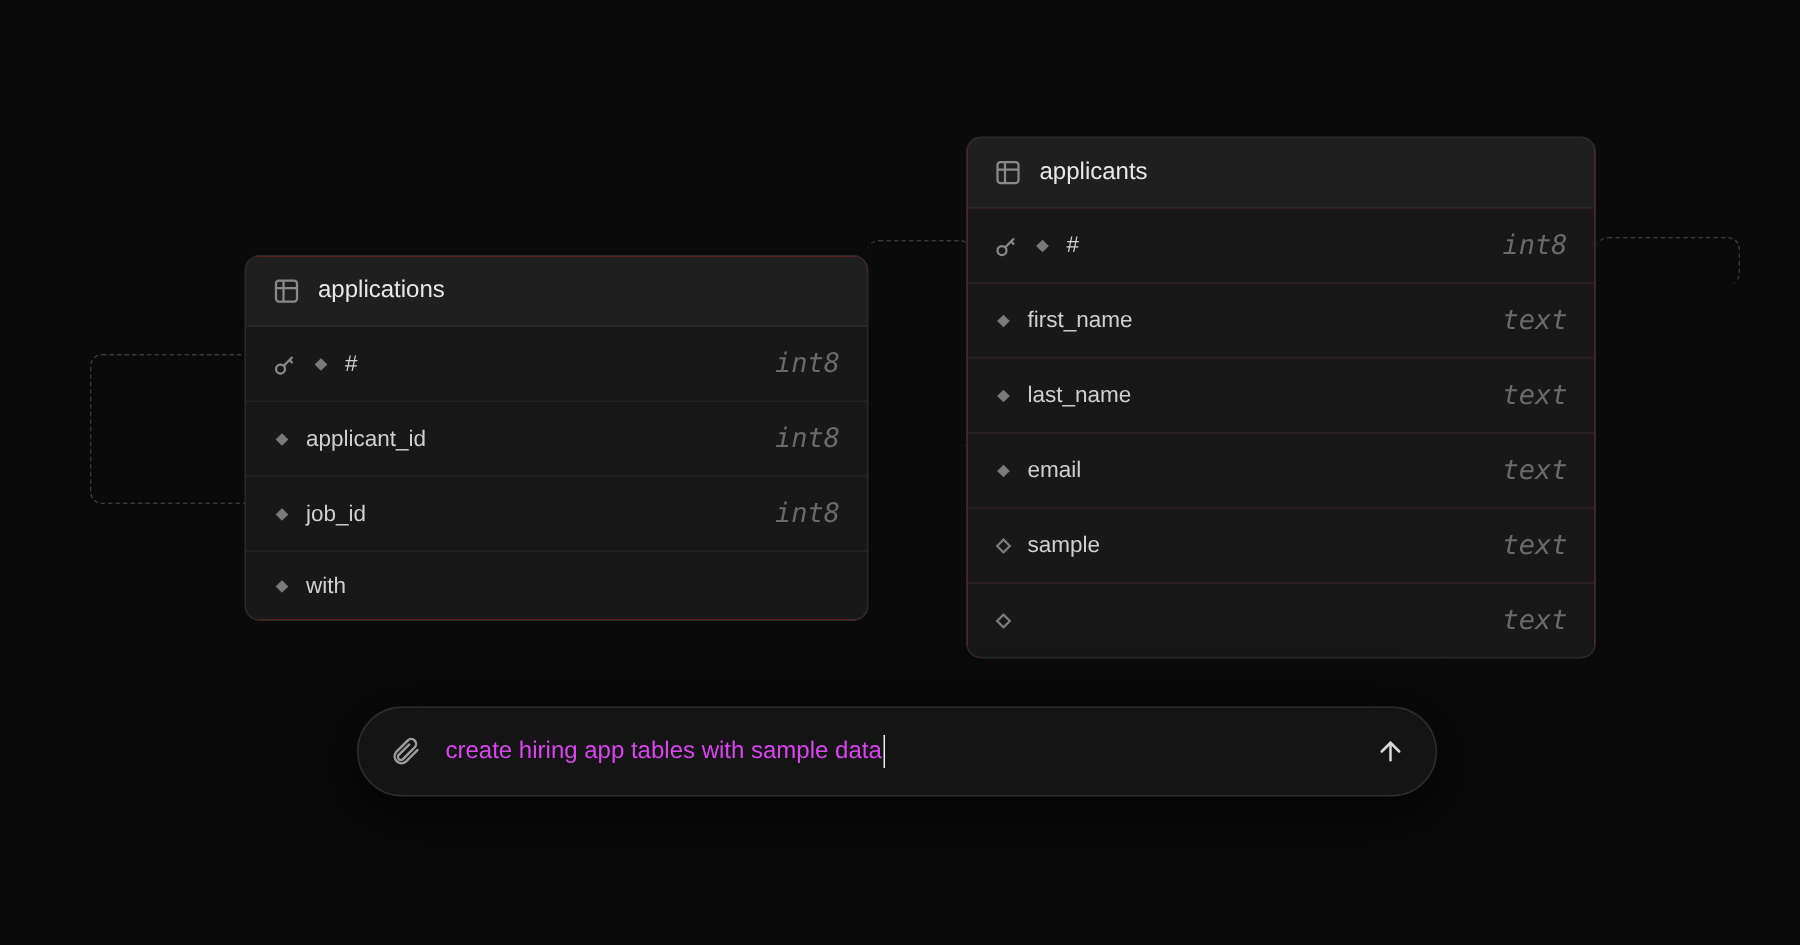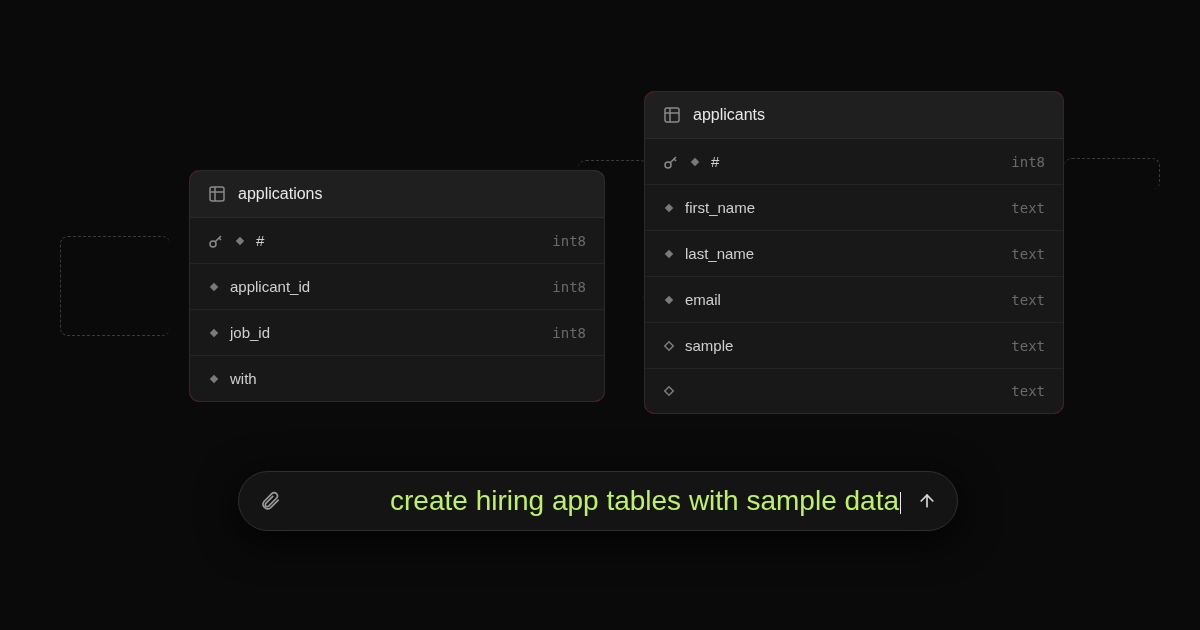--- a/index.html
+++ b/index.html
@@ -45,22 +45,23 @@
       align-items: center;
       gap: 10px;
     }
     .col-name {
       color: #d0d0d0;
       font-size: 15px;
       font-weight: 400;
     }
     .col-type {
       color: #6a6a6a;
-      font-size: 14px;
+      font-size: 18px;
       font-family: ui-monospace, "SF Mono", Menlo, monospace;
+      font-style: italic;
     }
     .icon-stroke { stroke: #8a8a8a; fill: none; stroke-width: 1.5; }
     .diamond-fill { fill: #7a7a7a; }
     .diamond-outline { fill: none; stroke: #7a7a7a; stroke-width: 1.5; }
 
     .connector {
       position: absolute;
       border: 1px dashed #3a3a3a;
       border-radius: 8px;
       pointer-events: none;
@@ -76,25 +77,24 @@
       border: 1px solid #2e2e2e;
       border-radius: 30px;
       display: flex;
       align-items: center;
       padding: 0 20px;
       gap: 16px;
       box-shadow: 0 8px 40px rgba(0,0,0,0.9), 0 0 0 1px rgba(255,255,255,0.02);
     }
     .prompt-text {
       flex: 1;
-      color: #bef264;
-      font-size: 28px;
+      color: #d946ef;
+      font-size: 16px;
       font-weight: 400;
       position: relative;
-      text-align: right;
     }
     .cursor {
       display: inline-block;
       width: 1px;
       height: 22px;
       background: #ececec;
       vertical-align: middle;
       margin-left: 1px;
     }
     .fade-mask {
@@ -105,21 +105,21 @@
       pointer-events: none;
     }
   </style>
 </head>
 <body>
 
 <div class="connector" style="left:60px; top:236px; width:110px; height:100px; border-right:none;"></div>
 <div class="connector" style="left:578px; top:160px; width:70px; height:138px; border-left:none; border-bottom:none;"></div>
 <div class="connector" style="left:1064px; top:158px; width:96px; height:32px; border-left:none; border-bottom:none;"></div>
 
-<div class="card" style="left:163px; top:170px; width:416px;margin-left:26px;">
+<div class="card" style="left:163px; top:170px; width:416px;">
   <div class="card-header">
     <svg width="18" height="18" viewBox="0 0 18 18">
       <rect x="2" y="2" width="14" height="14" rx="2" class="icon-stroke"></rect>
       <line x1="2" y1="7" x2="16" y2="7" class="icon-stroke"></line>
       <line x1="7" y1="2" x2="7" y2="16" class="icon-stroke"></line>
     </svg>
     <span class="card-title">applications</span>
   </div>
   <div class="row">
     <div class="row-left">

